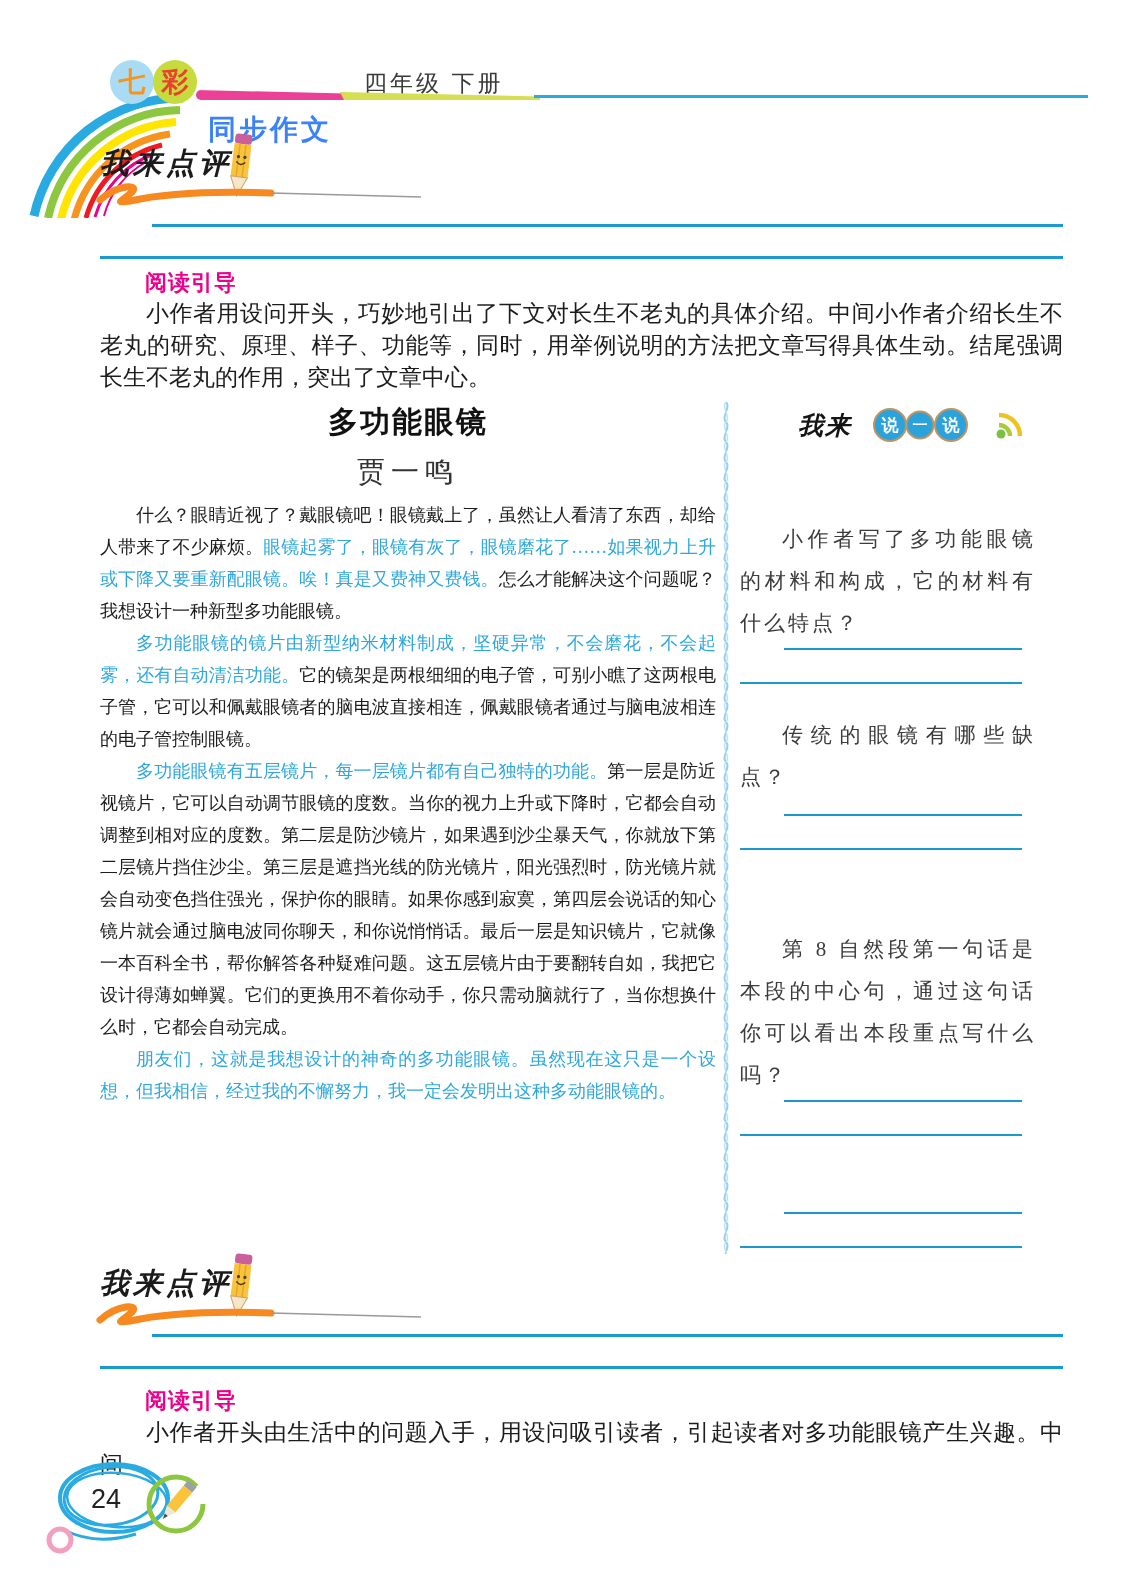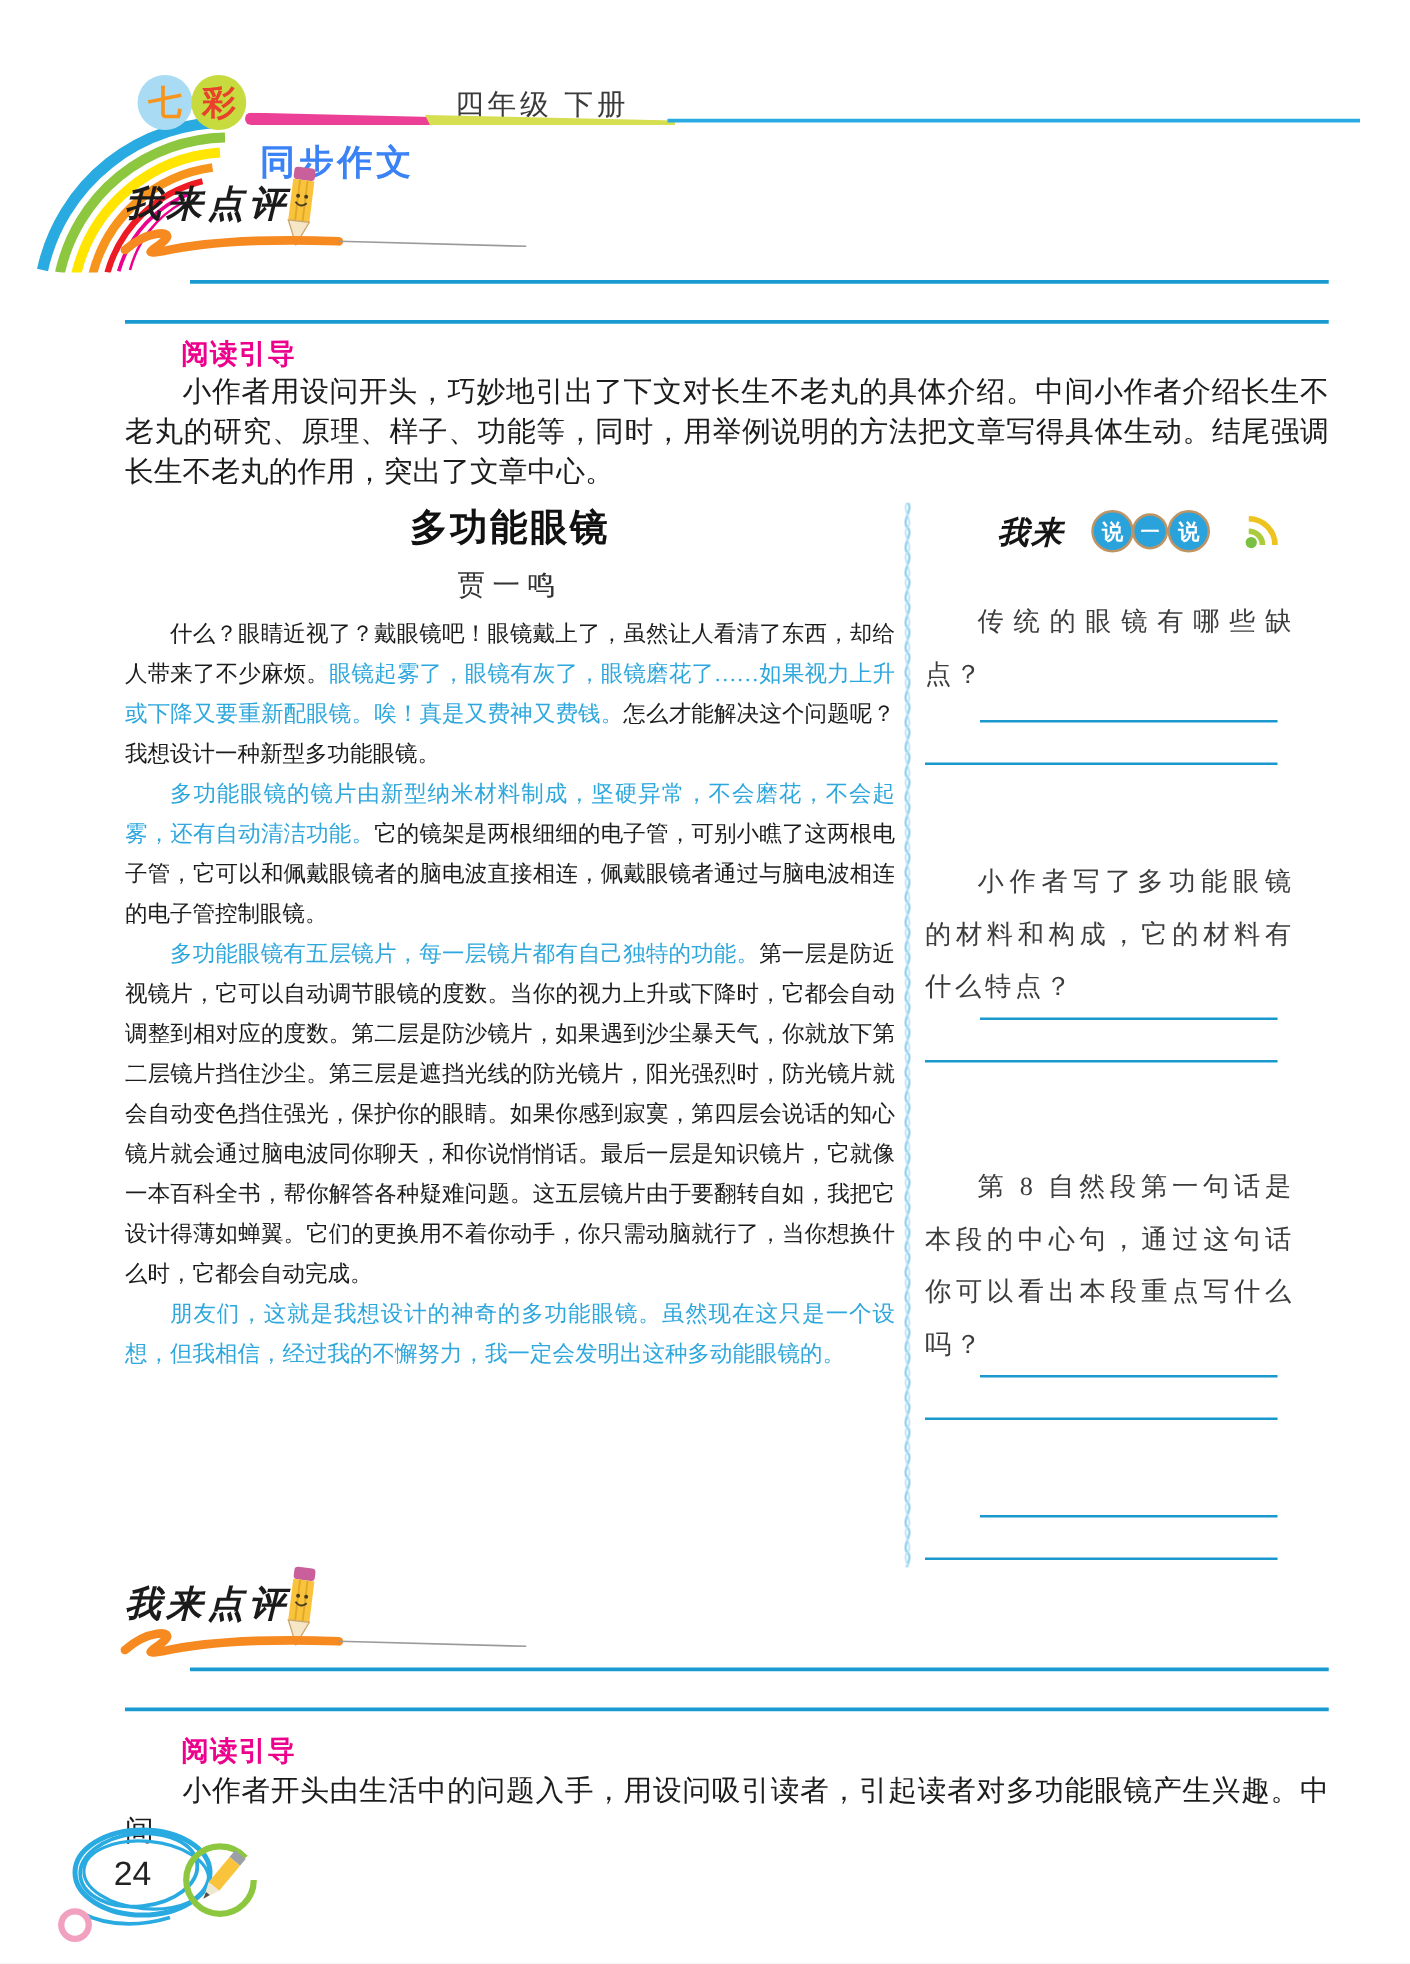--- a/index.html
+++ b/index.html
@@ -36,21 +36,21 @@
   
   .guide-label{position:absolute;font-family:"Liberation Sans","DejaVu Sans",sans-serif;
     font-weight:bold;font-size:22px;color:#ec008c;letter-spacing:1px;}
   .guide-text{position:absolute;width:963px;font-size:23px;line-height:32px;
     text-align:justify;text-indent:2em;color:#1c1c1c;margin:0;}
 
   
   .essay{position:absolute;left:100px;top:402px;width:616px;}
   .essay-title{margin:0;text-align:center;font-family:Liberation Sans, sans-serif;
     font-weight:bold;font-size:30px;letter-spacing:2px;color:#111;}
-  .essay-author{margin:10px 0 8px 0;text-align:center;font-size:22px;letter-spacing:6px;color:#333;}
+  .essay-author{margin:10px 0 8px 0;text-align:center;font-size:28px;letter-spacing:6px;color:#333;}
   .para{margin:0;font-size:18px;line-height:32px;text-align:justify;text-indent:2em;}
   .seg-black{color:#1c1c1c;}
   .seg-blue{color:#2ea7dc;}
 
   
   .wavy{position:absolute;left:719px;top:402px;}
 
   
   .sidebar{position:absolute;left:740px;top:404px;width:296px;
     font-size:21px;color:#3c3c3c;}
@@ -149,28 +149,28 @@
         <text x="48" y="24" text-anchor="middle" font-size="15" font-weight="bold" fill="#ffffff" font-family="Liberation Sans, DejaVu Sans, sans-serif">一</text>
         <text x="79" y="25" text-anchor="middle" font-size="17" font-weight="bold" fill="#ffffff" font-family="Liberation Sans, DejaVu Sans, sans-serif">说</text>
       </svg>
       <svg width="30" height="32" viewBox="0 0 30 32">
         <circle cx="7" cy="25" r="4.5" fill="#7ac143"></circle>
         <path d="M5 16 A 11 11 0 0 1 16 27" fill="none" stroke="#a9cb3c" stroke-width="4.5"></path>
         <path d="M5 6 A 21 21 0 0 1 26 27" fill="none" stroke="#efc31f" stroke-width="4.5"></path>
       </svg>
     </div>
 
+    <div class="q-block q1">
+      <p class="q-text">小作者写了多功能眼镜的材料和构成，它的材料有什么特点？</p>
+      <div class="ans ans1"></div>
+      <div class="ans ans2"></div>
+    </div>
+
     <div class="q-block q0">
       <p class="q-text">传统的眼镜有哪些缺点？</p>
-      <div class="ans ans1"></div>
-      <div class="ans ans2"></div>
-    </div>
-
-    <div class="q-block q1">
-      <p class="q-text">小作者写了多功能眼镜的材料和构成，它的材料有什么特点？</p>
       <div class="ans ans1"></div>
       <div class="ans ans2"></div>
     </div>
 
     <div class="q-block q2">
       <p class="q-text">第 8 自然段第一句话是本段的中心句，通过这句话你可以看出本段重点写什么吗？</p>
       <div class="ans ans1"></div>
       <div class="ans ans2"></div>
     </div>
 

